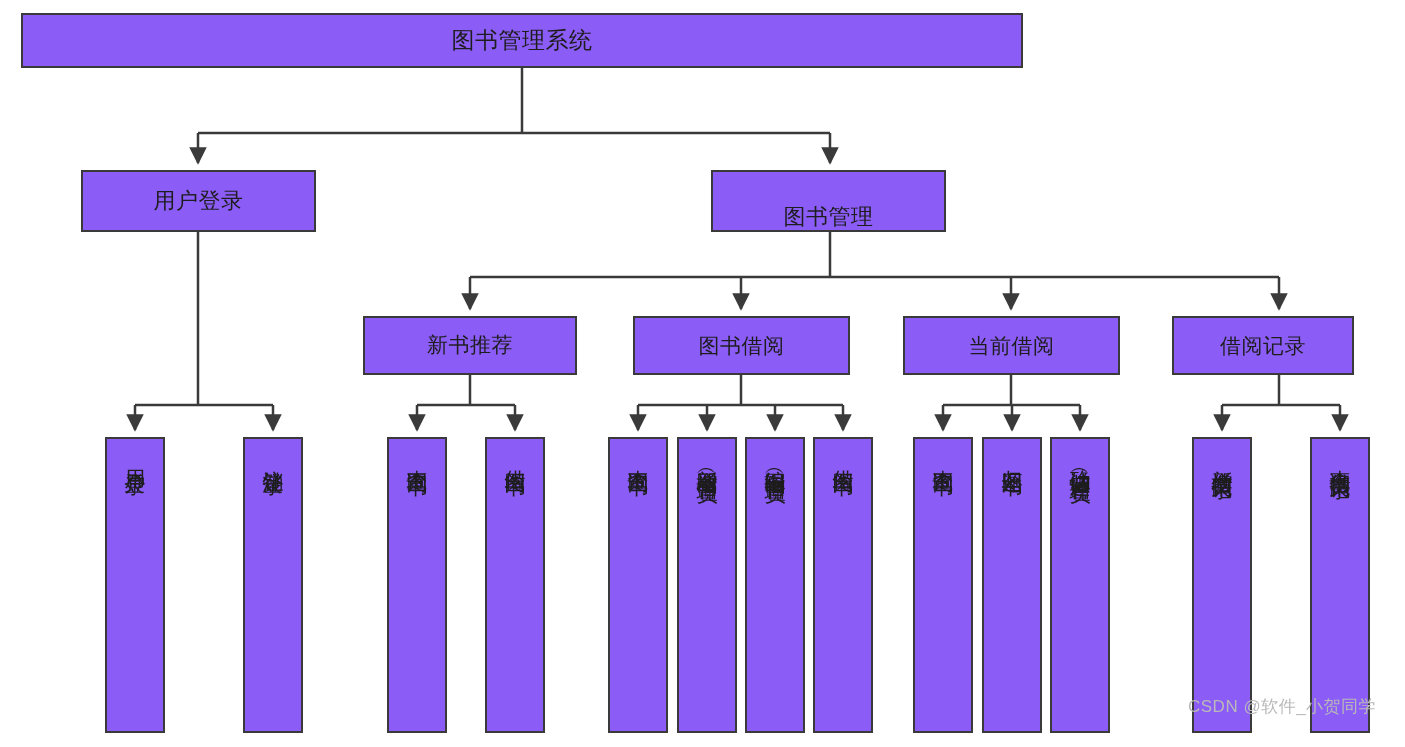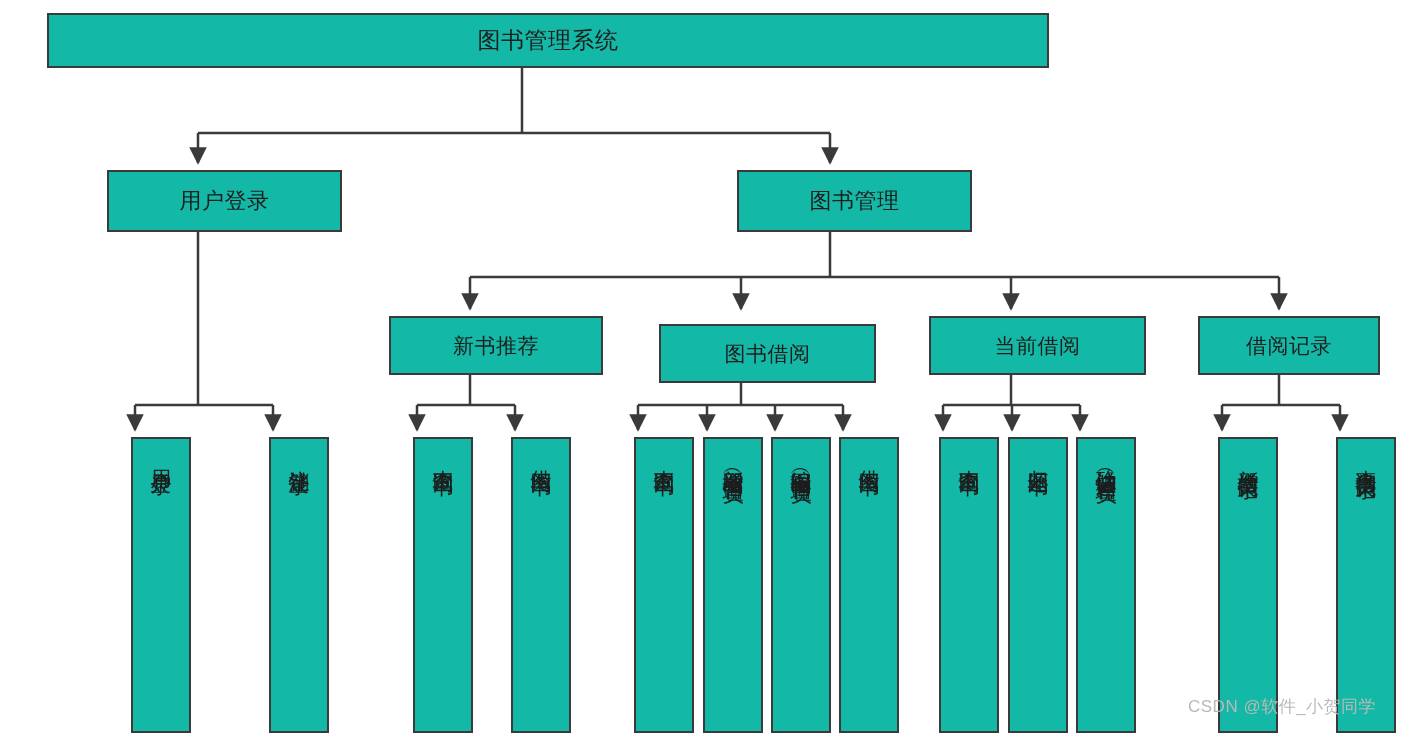--- a/index.html
+++ b/index.html
@@ -22,29 +22,28 @@
     position: absolute;
     left: 0;
     top: 0;
     width: 1405px;
     height: 747px;
     pointer-events: none;
   }
   .node {
     position: absolute;
     box-sizing: border-box;
-    background: #14b8a6;
+    background: #8b5cf6;
     border: 2.5px solid #3a3a3a;
     display: flex;
     align-items: center;
     justify-content: center;
     text-align: center;
     color: #1d1d1d;
     z-index: 3;
-    margin-left: 26px;
   }
   .node .label {
     display: block;
     line-height: 1.12;
     letter-spacing: 0.5px;
   }
   .node-root .label   { font-size: 23px; }
   .node-l2 .label     { font-size: 22px; }
   .node-l3 .label     { font-size: 21px; }
 
@@ -129,28 +128,28 @@
     </g>
   </svg>
 
   <div class="node node-root" style="left: 21px; top: 13px; width: 1002px; height: 55px;">
     <span class="label">图书管理系统</span>
   </div>
 
   <div class="node node-l2" style="left: 81px; top: 170px; width: 235px; height: 62px;">
     <span class="label">用户登录</span>
   </div>
-  <div class="node node-l2" style="left: 711px; top: 170px; width: 235px; height: 62px;">
+  <div class="node node-l2" style="left: 711px; top: 170px; width: 235px; height: 62px; align-items: flex-end;">
     <span class="label">图书管理</span>
   </div>
 
-  <div class="node node-l3" style="left: 363px; top: 316px; width: 214px; height: 59px;">
+  <div class="node node-l3" style="left: 363px; top: 316px; width: 214px; height: 59px; font-family: Liberation Serif, serif;">
     <span class="label">新书推荐</span>
   </div>
-  <div class="node node-l3" style="left: 633px; top: 324px; width: 217px; height: 59px;">
+  <div class="node node-l3" style="left: 633px; top: 316px; width: 217px; height: 59px;">
     <span class="label">图书借阅</span>
   </div>
   <div class="node node-l3" style="left: 903px; top: 316px; width: 217px; height: 59px;">
     <span class="label">当前借阅</span>
   </div>
   <div class="node node-l3" style="left: 1172px; top: 316px; width: 182px; height: 59px;">
     <span class="label">借阅记录</span>
   </div>
 
   <div class="node node-leaf" style="left: 105px; top: 437px; width: 60px; height: 296px;">

